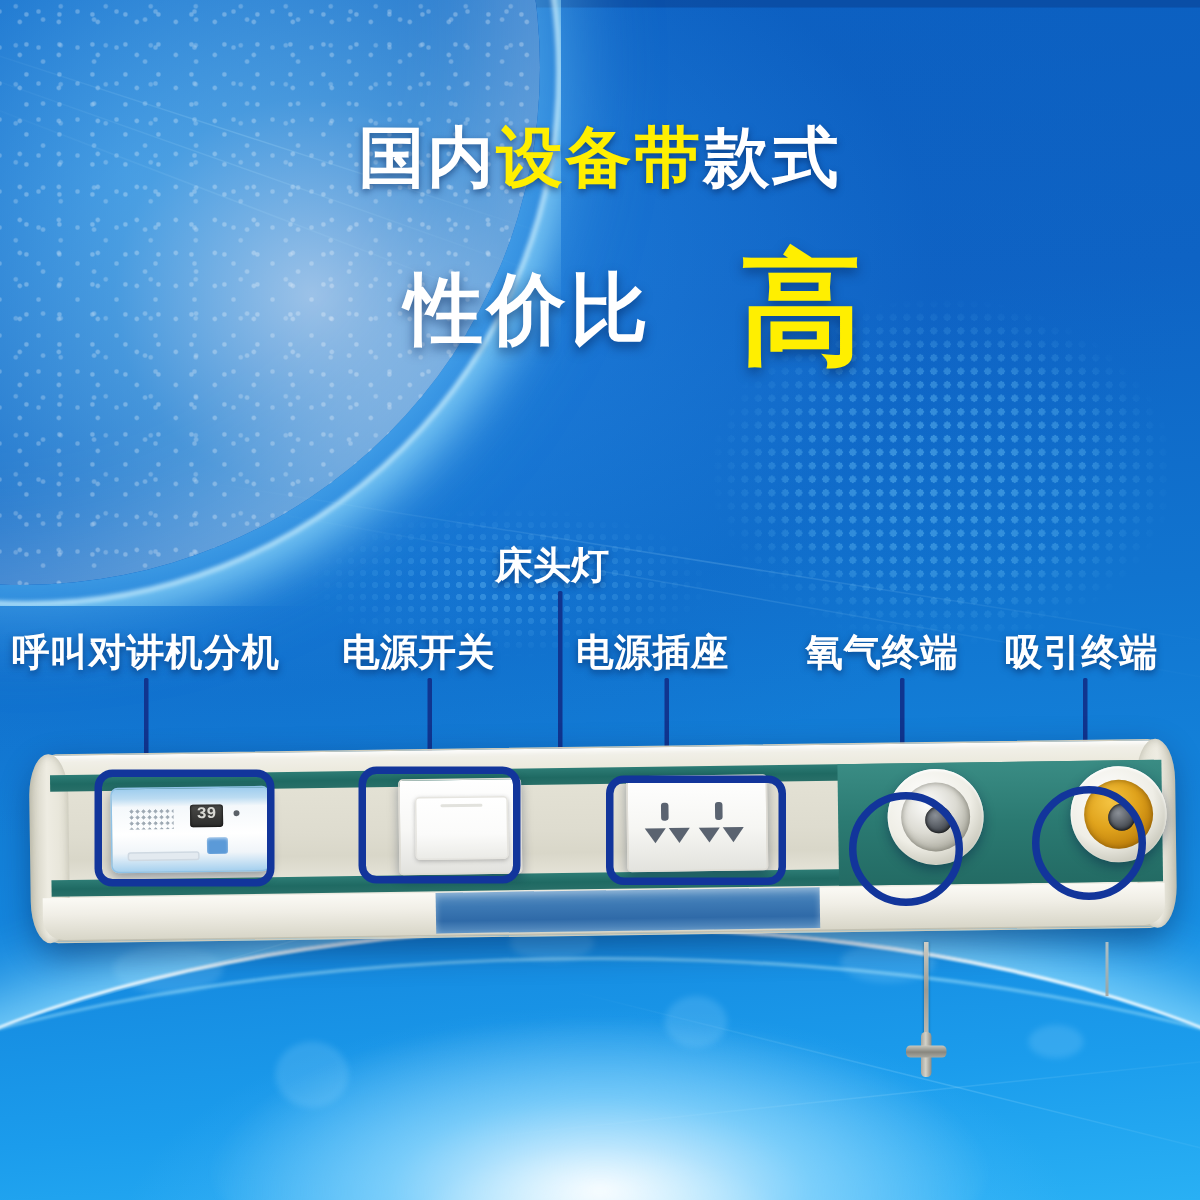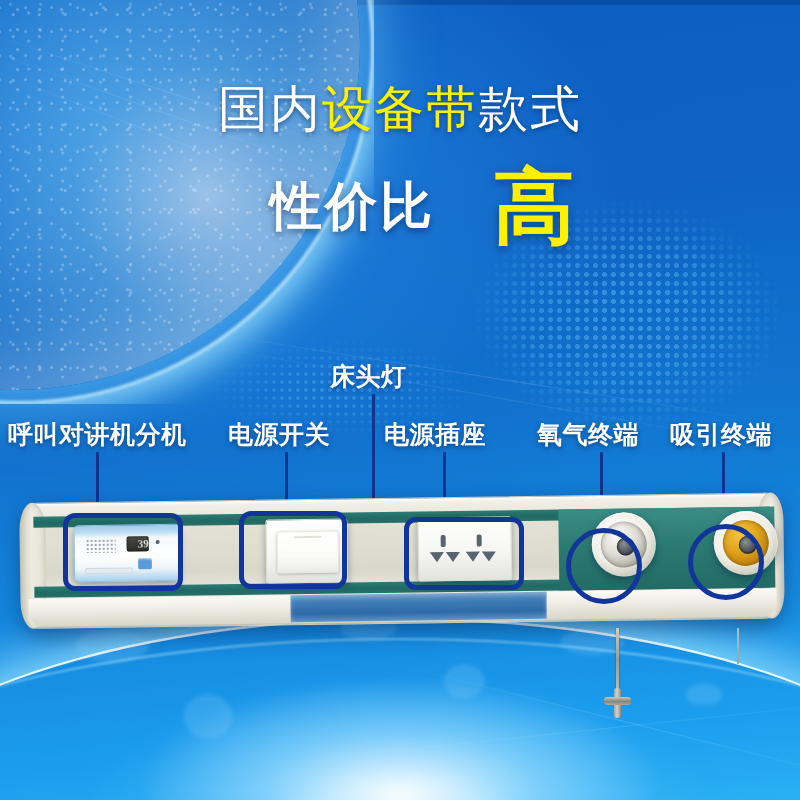--- a/index.html
+++ b/index.html
@@ -91,21 +91,21 @@
       radial-gradient(ellipse 46px 20px at 46% 22%, #9fdcff 0 60%, transparent 62%),
       radial-gradient(ellipse 34px 28px at 58% 46%, #9fdcff 0 60%, transparent 62%),
       radial-gradient(ellipse 52px 22px at 74% 28%, #9fdcff 0 60%, transparent 62%),
       radial-gradient(ellipse 30px 18px at 88% 52%, #9fdcff 0 60%, transparent 62%);
     filter:blur(2px);
   }
 
   
   .headline{
     position:absolute;left:0;top:84px;width:800px;text-align:center;
-    font-size:50px;font-weight:normal;letter-spacing:2px;line-height:1;
+    font-size:44px;font-weight:bold;letter-spacing:2px;line-height:1;
     white-space:nowrap;
   }
   .headline span{display:inline-block;}
   .h-white{color:#ffffff;text-shadow:0 2px 5px rgba(0,30,80,.55);}
   .h-yellow{color:#ffef00;text-shadow:0 2px 5px rgba(0,30,80,.55);}
 
   .subline{
     position:absolute;left:0;top:168px;width:800px;text-align:center;white-space:nowrap;
   }
   .sub-a{
@@ -166,21 +166,21 @@
   
   .intercom{
     position:absolute;left:52px;top:23px;width:104px;height:55px;border-radius:5px;
     background:linear-gradient(180deg,#9ecdee,#bcdcf2 12%,#f4f8fb 22%,#ffffff 55%,#f0f5f9 78%,#a7d1ef 100%);
     box-shadow:0 3px 7px rgba(0,20,60,.35);border:1px solid #8fc2e6;
   }
   .ic-speaker{position:absolute;left:11px;top:13px;width:30px;height:14px;
     background-image:radial-gradient(circle,#8d9aa6 40%,transparent 42%);background-size:4px 4px;opacity:.85;}
   .ic-screen{position:absolute;left:52px;top:11px;width:22px;height:15px;border-radius:2px;
     background:linear-gradient(180deg,#4a4a48,#2b2b2a);box-shadow:inset 0 0 2px #000;}
-  .ic-screen b{color:#d9d9d4;font-size:11px;font-weight:bold;line-height:15px;display:block;text-align:right;font-family:Liberation Serif, serif;}
+  .ic-screen b{color:#d9d9d4;font-size:11px;font-weight:bold;line-height:15px;display:block;text-align:center;font-family:Liberation Mono, monospace;}
   .ic-led{position:absolute;left:81px;top:15px;width:4px;height:4px;border-radius:50%;background:#5b6168;}
   .ic-btn{position:absolute;left:63px;top:33px;width:14px;height:11px;border-radius:2px;background:#5b9ad8;box-shadow:inset 0 1px 2px rgba(255,255,255,.5);}
   .ic-bar{position:absolute;left:10px;top:42px;width:46px;height:4px;border-radius:2px;background:#e3eaf0;border:1px solid #cfd9e2;}
 
   
   .switch-plate{
     position:absolute;left:244px;top:20px;width:80px;height:62px;border-radius:3px;
     background:linear-gradient(180deg,#ffffff,#f7f7f5 55%,#e2e2de 100%);
     box-shadow:0 3px 7px rgba(0,20,60,.35);border:1px solid #dedcd6;
   }

